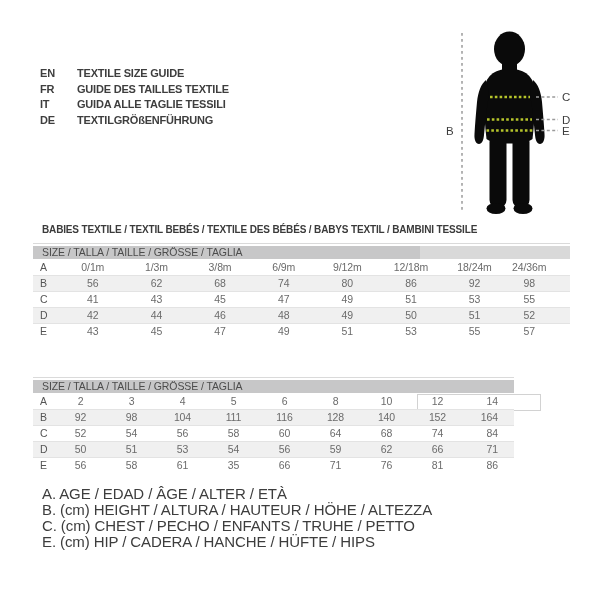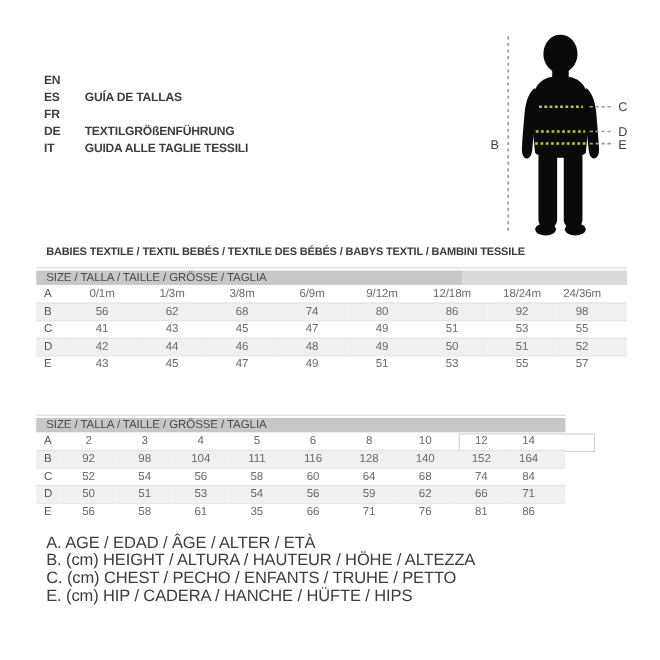--- a/index.html
+++ b/index.html
@@ -44,49 +44,47 @@
   table.size-table { position:absolute; border-collapse:collapse; table-layout:fixed;
                      font-size:10.5px; color:#6b6b6b; z-index:2; letter-spacing:-0.1px; }
   .size-table tr { height:16px; border-top:1px solid #e3e3e3; }
   .size-table tr:first-child { border-top:none; }
   .size-table tr:nth-child(even) { background:#f0f0f0; }
   .size-table th { font-weight:400; color:#555; text-align:left; padding:0 0 0 7px; }
   .size-table td { text-align:center; padding:0; }
   .size-table td:last-child { padding-right:18px; }
   .babies-table { left:33px; top:259px; width:537px; }
   .children-table { left:33px; top:393px; width:481px; }
-  .children-table td:last-child { padding-right:16px; }
+  .children-table td:last-child { padding-right:16px;text-align:right; }
 
   
   .legend { position:absolute; left:42px; top:486px; font-size:15px; line-height:16px;
             color:#3d3d3d; letter-spacing:-0.1px; }
 </style>
 </head>
 <body>
 
 <div class="canvas">
 
   <div class="lang-list">
     <div class="lang-row">
       <span class="lang-code">EN</span>
-    </div>
-    <div class="lang-row">
-      <span class="lang-code">ES</span>
-      <span class="lang-label">GUÍA DE TALLAS</span>
+      <span class="lang-label">TEXTILE SIZE GUIDE</span>
     </div>
     <div class="lang-row">
       <span class="lang-code">FR</span>
+      <span class="lang-label">GUIDE DES TAILLES TEXTILE</span>
+    </div>
+    <div class="lang-row">
+      <span class="lang-code">IT</span>
+      <span class="lang-label">GUIDA ALLE TAGLIE TESSILI</span>
     </div>
     <div class="lang-row">
       <span class="lang-code">DE</span>
       <span class="lang-label">TEXTILGRÖßENFÜHRUNG</span>
-    </div>
-    <div class="lang-row">
-      <span class="lang-code">IT</span>
-      <span class="lang-label">GUIDA ALLE TAGLIE TESSILI</span>
     </div>
   </div>
 
   <div class="figure">
     <svg width="150" height="210" viewBox="0 0 150 210" xmlns="http://www.w3.org/2000/svg">
 
       <line x1="22" y1="23" x2="22" y2="202" stroke-width="1.5" stroke-dasharray="2.8,3.2" stroke="#9b9b9b"></line>
       <text x="6" y="125" font-size="11.5" fill="#3e3e3e">B</text>
 
       <g fill="#0a0a0a">

